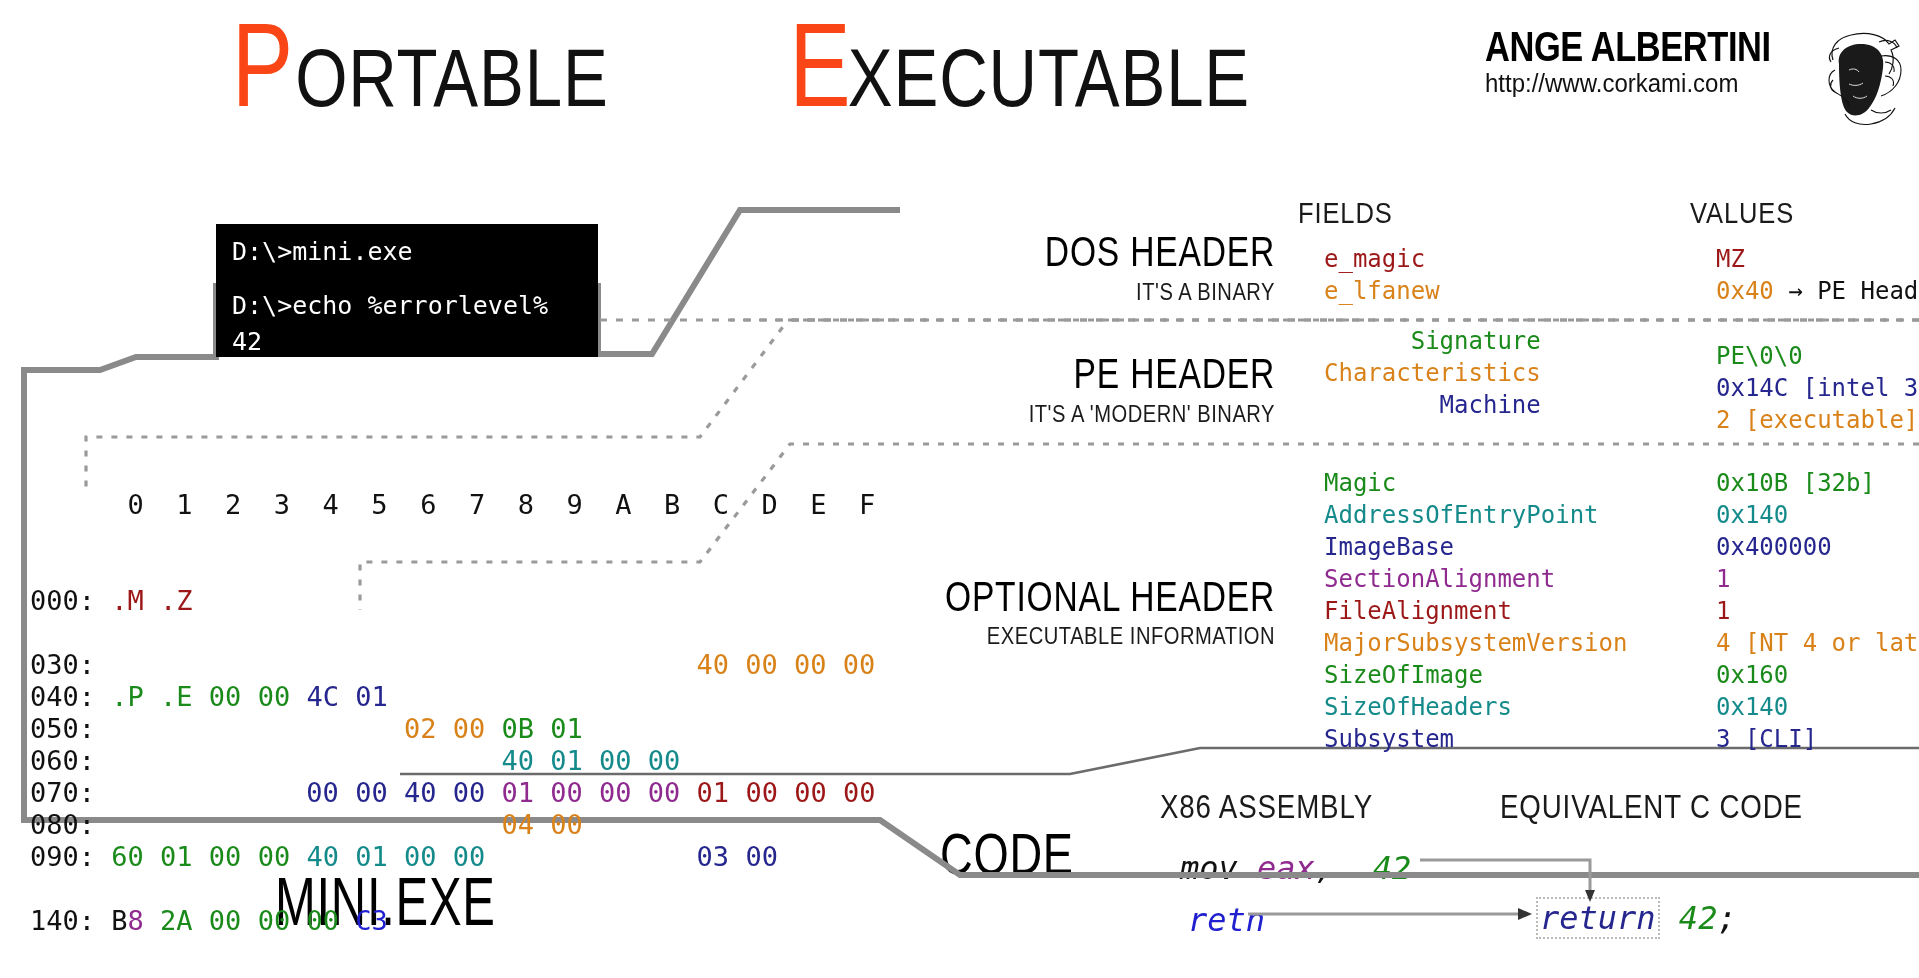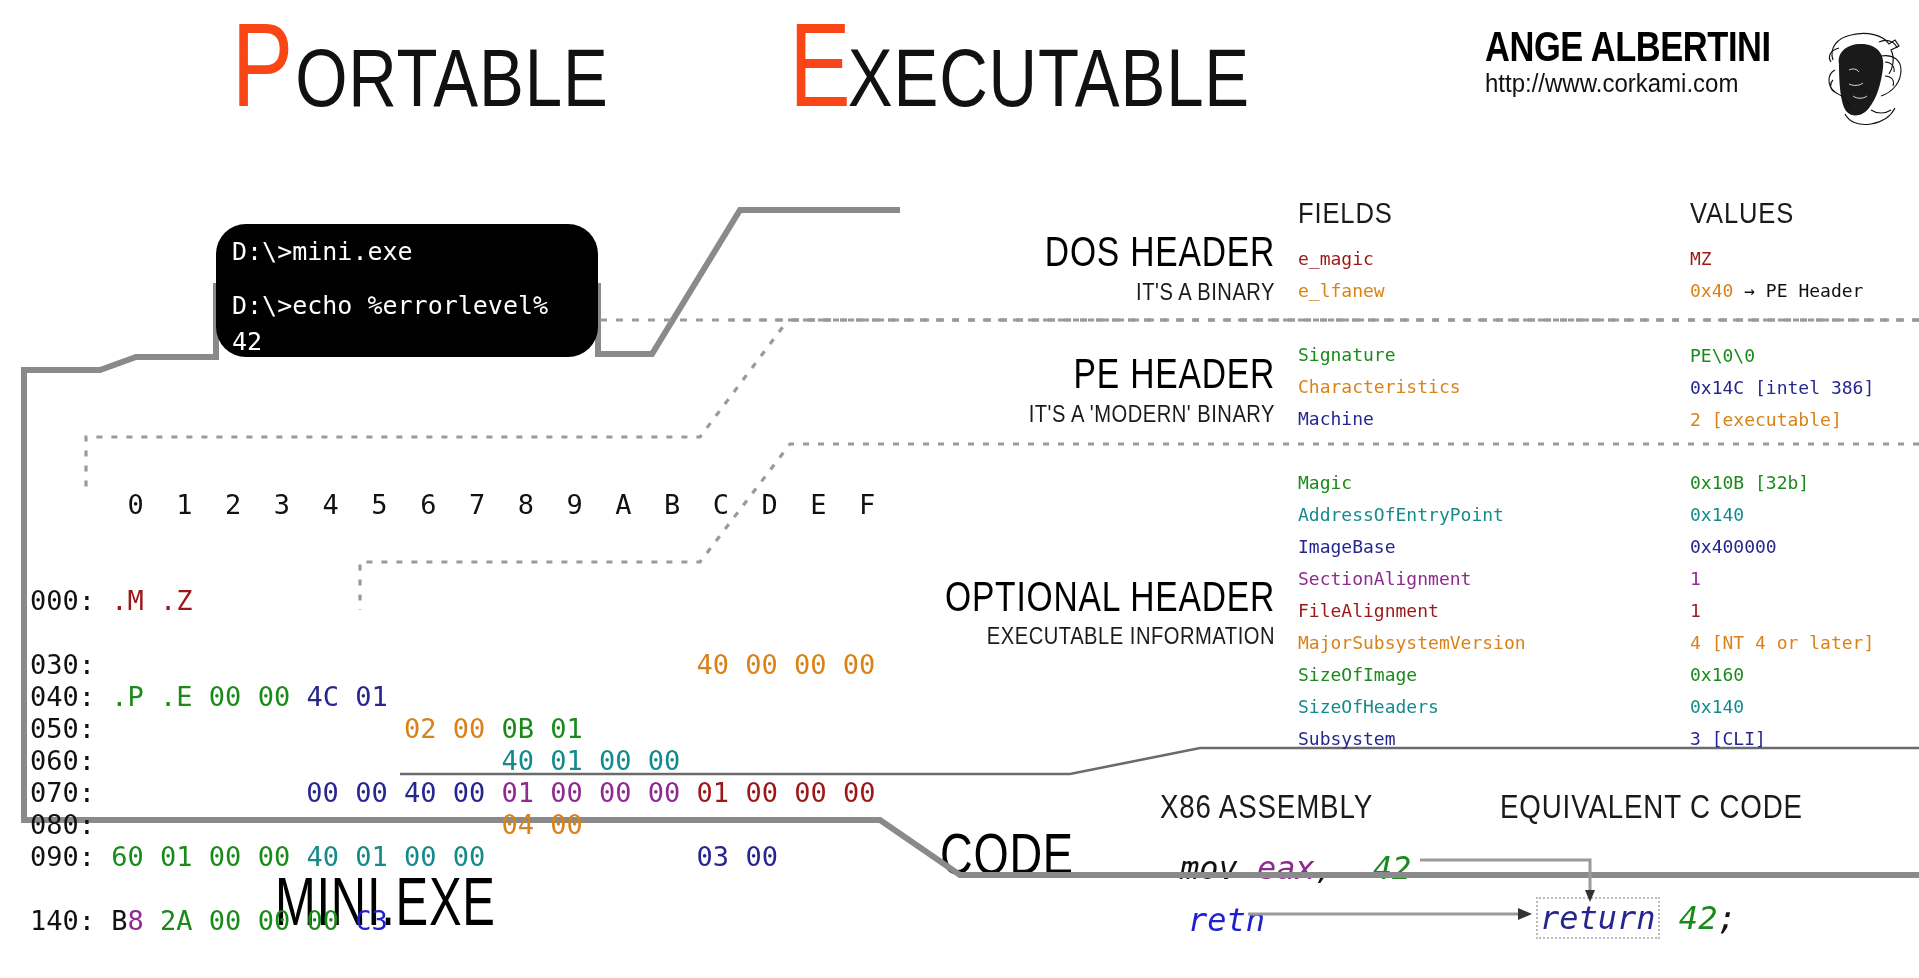--- a/index.html
+++ b/index.html
@@ -36,21 +36,20 @@
   #author-face { right:0; top:0; width:86px; height:104px; }
 
   
   #console-box {
     left:216px; top:224px; width:382px; height:133px;
     background:#000; color:#fff;
     font-family:"DejaVu Sans Mono", monospace;
     font-size:25px; line-height:36px;
     padding:10px 0 0 16px;
     z-index:6;
-    border-radius:30px;
   }
   #console-box div { white-space:pre; }
   .sp { height:18px; }
 
   
   #connectors { left:0; top:0; width:1919px; height:978px; z-index:1; }
 
   
   #hexdump {
     left:30px; top:425px;
@@ -88,21 +87,21 @@
     white-space:nowrap; text-align:right;
   }
   .sect-sub {
     font-family:"Liberation Sans", sans-serif;
     font-size:24px; color:#1a1a1a; letter-spacing:.6px;
     transform:scaleX(0.84); transform-origin:right top;
     white-space:nowrap; text-align:right;
   }
   .field-list, .value-list {
     font-family:"DejaVu Sans Mono", monospace;
-    font-size:18px; line-height:32px; white-space:pre;
+    font-size:24px; line-height:32px; white-space:pre;margin-left:26px;
   }
   .field-list div, .value-list div { height:32px; }
 
   
   #minexe-label {
     font-family:"Liberation Sans", sans-serif;
     font-size:68px; color:#000; letter-spacing:1px;
     transform:scaleX(0.72); transform-origin:left top;
     white-space:nowrap;
   }
@@ -213,21 +212,21 @@
 <div class="abs" id="colhdr-fields" style="left:1298px; top:197px;">FIELDS</div>
 <div class="abs" id="colhdr-values" style="left:1690px; top:197px;">VALUES</div>
 
 <div class="abs" id="right-panel" style="left:0; top:0; width:1919px; height:978px; z-index:3;">
     <div class="abs sect-title" style="left: 600px; width: 675px; top: 228px; transform-origin: right top;">DOS HEADER</div>
     <div class="abs sect-sub" style="left: 600px; width: 675px; top: 278px; transform-origin: right top;">IT'S A BINARY</div>
     <div class="abs field-list" style="left: 1298px; top: 243px;"><div style="color: rgb(156, 23, 23);">e_magic</div><div style="color: rgb(217, 130, 25);">e_lfanew</div></div>
     <div class="abs value-list" style="left: 1690px; top: 243px;"><div><span style="color: rgb(156, 23, 23);">MZ</span></div><div><span style="color: rgb(217, 130, 25);">0x40</span><span style="color: rgb(17, 17, 17);"> → PE Header</span></div></div>
     <div class="abs sect-title" style="left: 600px; width: 675px; top: 350px; transform-origin: right top;">PE HEADER</div>
     <div class="abs sect-sub" style="left: 600px; width: 675px; top: 400px; transform-origin: right top;">IT'S A 'MODERN' BINARY</div>
-    <div class="abs field-list" style="left: 1298px; top: 339px;"><div style="color: rgb(26, 138, 26);">Signature</div><div style="color: rgb(217, 130, 25);">Characteristics</div><div style="color: rgb(38, 38, 143);">Machine</div></div>
+    <div class="abs field-list" style="left: 1298px; top: 325px; text-align: right;"><div style="color: rgb(26, 138, 26);">Signature</div><div style="color: rgb(217, 130, 25);">Characteristics</div><div style="color: rgb(38, 38, 143);">Machine</div></div>
     <div class="abs value-list" style="left: 1690px; top: 340px;"><div><span style="color: rgb(26, 138, 26);">PE\0\0</span></div><div><span style="color: rgb(38, 38, 143);">0x14C [intel 386]</span></div><div><span style="color: rgb(217, 130, 25);">2 [executable]</span></div></div>
     <div class="abs sect-title" style="left: 600px; width: 675px; top: 573px; transform-origin: right top;">OPTIONAL HEADER</div>
     <div class="abs sect-sub" style="left: 600px; width: 675px; top: 622px; transform-origin: right top;">EXECUTABLE INFORMATION</div>
     <div class="abs field-list" style="left: 1298px; top: 467px;"><div style="color: rgb(26, 138, 26);">Magic</div><div style="color: rgb(20, 138, 138);">AddressOfEntryPoint</div><div style="color: rgb(38, 38, 143);">ImageBase</div><div style="color: rgb(143, 42, 143);">SectionAlignment</div><div style="color: rgb(156, 23, 23);">FileAlignment</div><div style="color: rgb(217, 130, 25);">MajorSubsystemVersion</div><div style="color: rgb(26, 138, 26);">SizeOfImage</div><div style="color: rgb(20, 138, 138);">SizeOfHeaders</div><div style="color: rgb(38, 38, 143);">Subsystem</div></div>
     <div class="abs value-list" style="left: 1690px; top: 467px;"><div><span style="color: rgb(26, 138, 26);">0x10B [32b]</span></div><div><span style="color: rgb(20, 138, 138);">0x140</span></div><div><span style="color: rgb(38, 38, 143);">0x400000</span></div><div><span style="color: rgb(143, 42, 143);">1</span></div><div><span style="color: rgb(156, 23, 23);">1</span></div><div><span style="color: rgb(217, 130, 25);">4 [NT 4 or later]</span></div><div><span style="color: rgb(26, 138, 26);">0x160</span></div><div><span style="color: rgb(20, 138, 138);">0x140</span></div><div><span style="color: rgb(38, 38, 143);">3 [CLI]</span></div></div>
   </div>
 
 <div class="abs" id="code-title" style="left:940px; top:820px;">CODE</div>
 
 <div class="abs code-colhdr" style="left:1160px; top:788px;">X86 ASSEMBLY</div>

